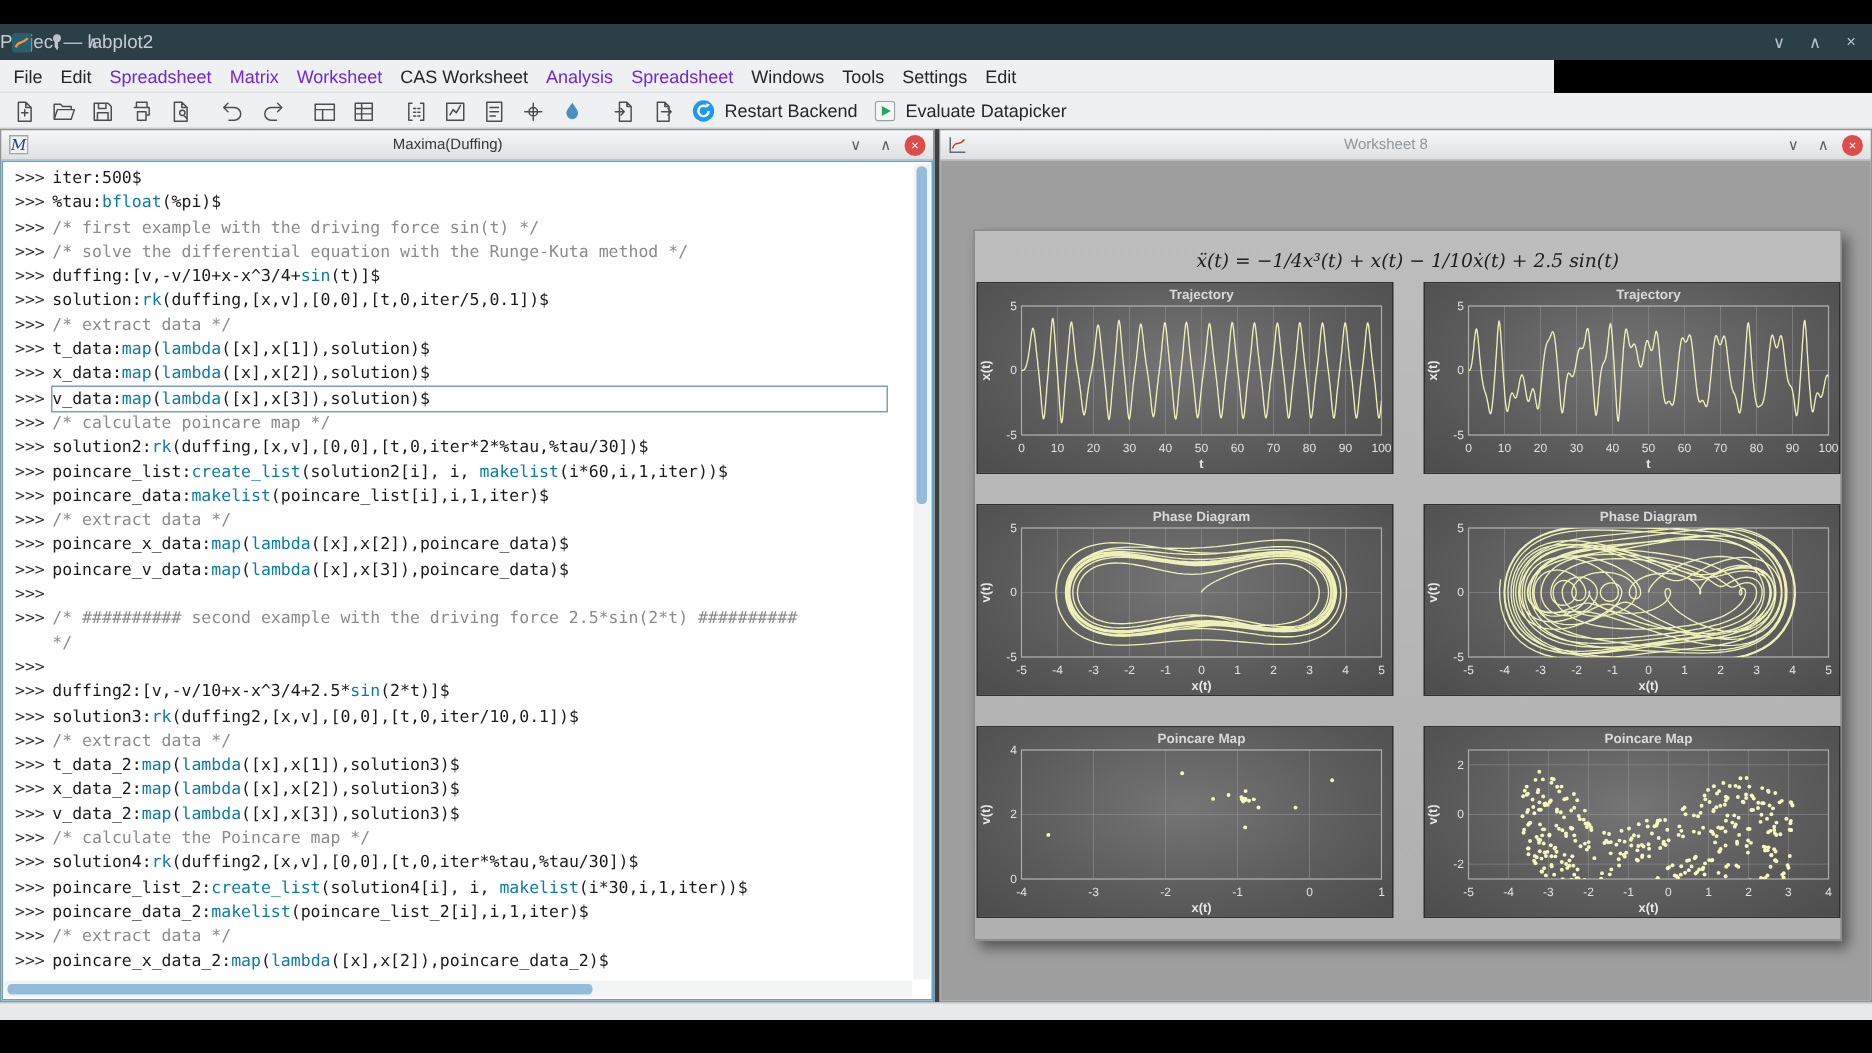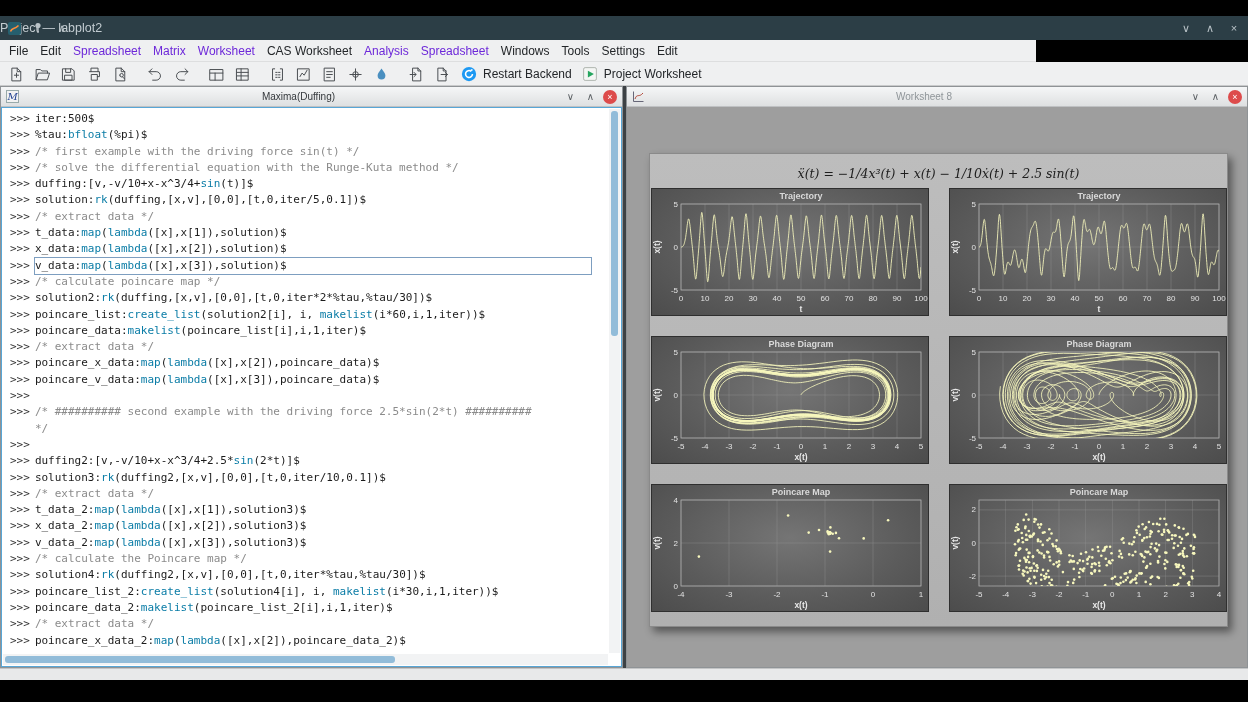--- a/index.html
+++ b/index.html
@@ -218,21 +218,21 @@
         </span>
         <span class="lbl">Restart Backend</span>
       </div>
       <div class="tbtn">
         <span>
           <svg viewBox="0 0 24 24" width="18" height="18">
             <rect x="3.5" y="3.5" width="17" height="17" rx="2" fill="#f4f6f4" stroke="#9aa29a"></rect>
             <path d="M9.2 7.5l8 4.5-8 4.5z" fill="#25a55f"></path>
           </svg>
         </span>
-        <span class="lbl">Project Worksheet</span>
+        <span class="lbl">Evaluate Datapicker</span>
       </div>
     </div>
 
   <div class="mdi">
 
     <div class="subwin left">
       <div class="swtitle">
         <span>
           <svg width="13" height="13" viewBox="0 0 13 13">
               <rect x="0.5" y="0.5" width="12" height="12" fill="#f2f2f2" stroke="#9aa"></rect>

